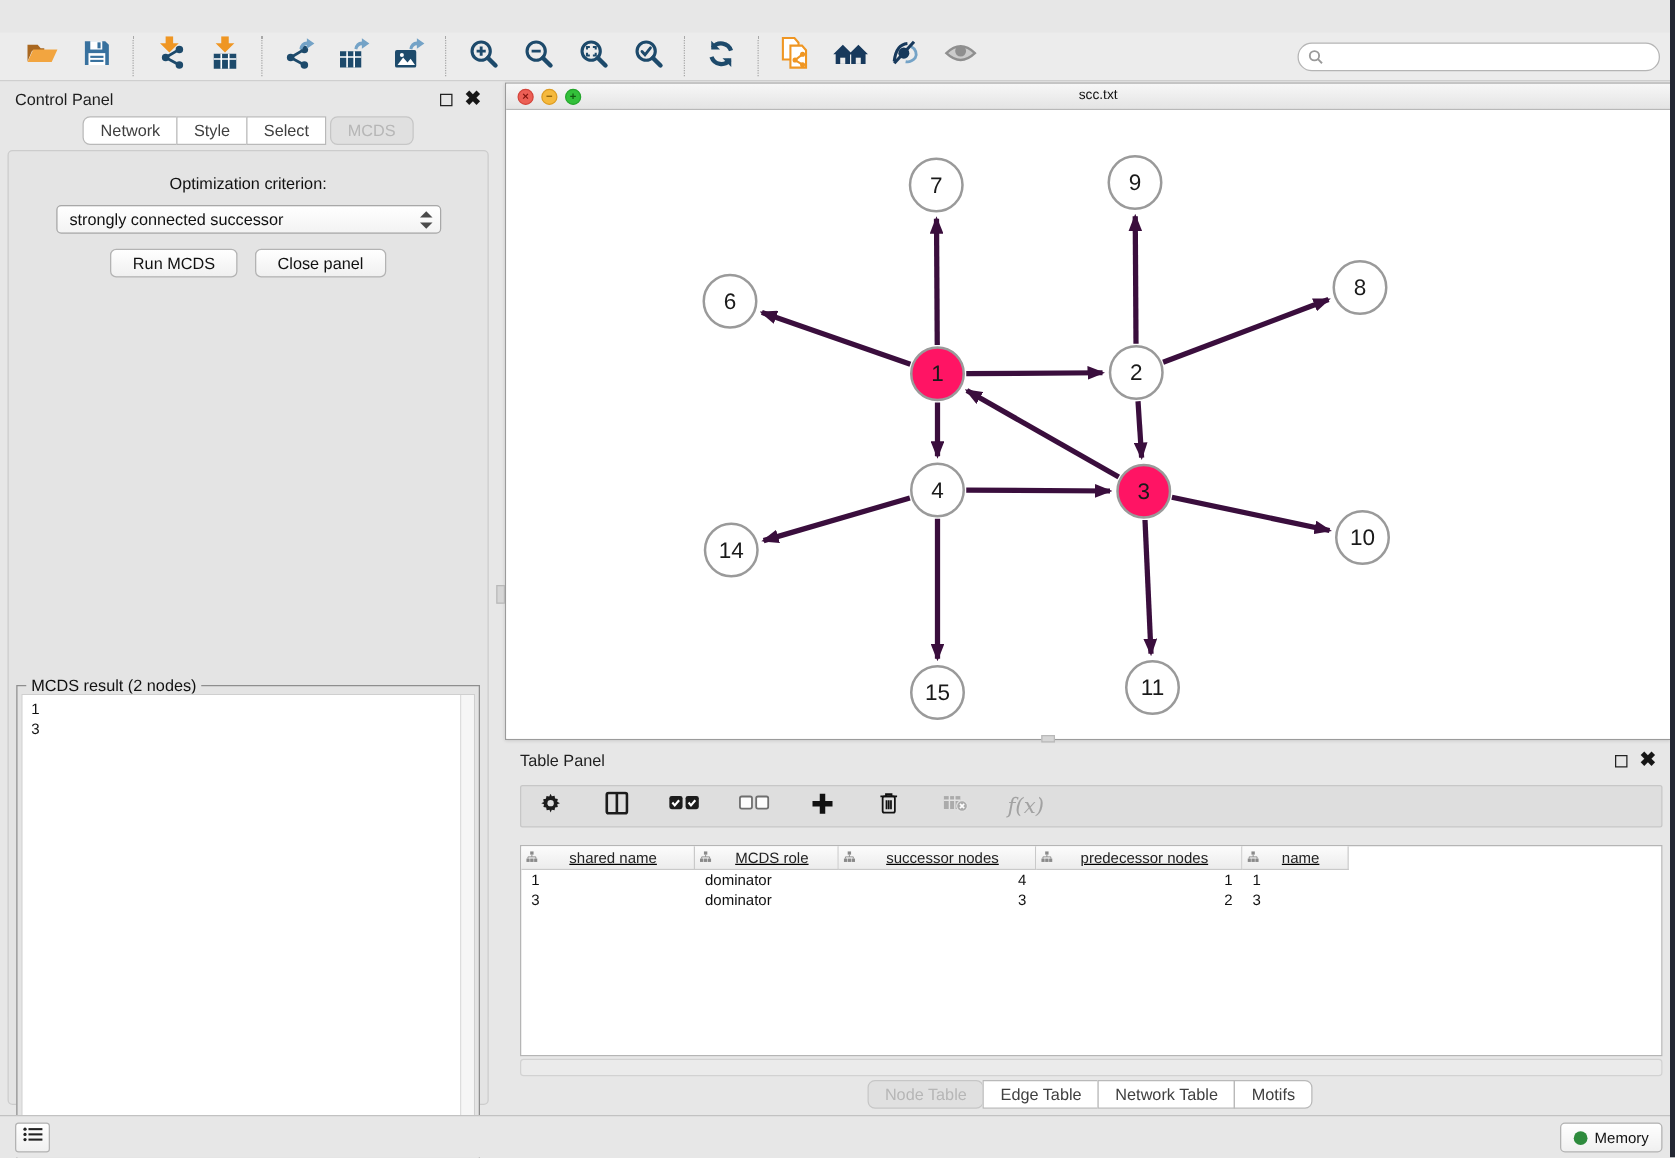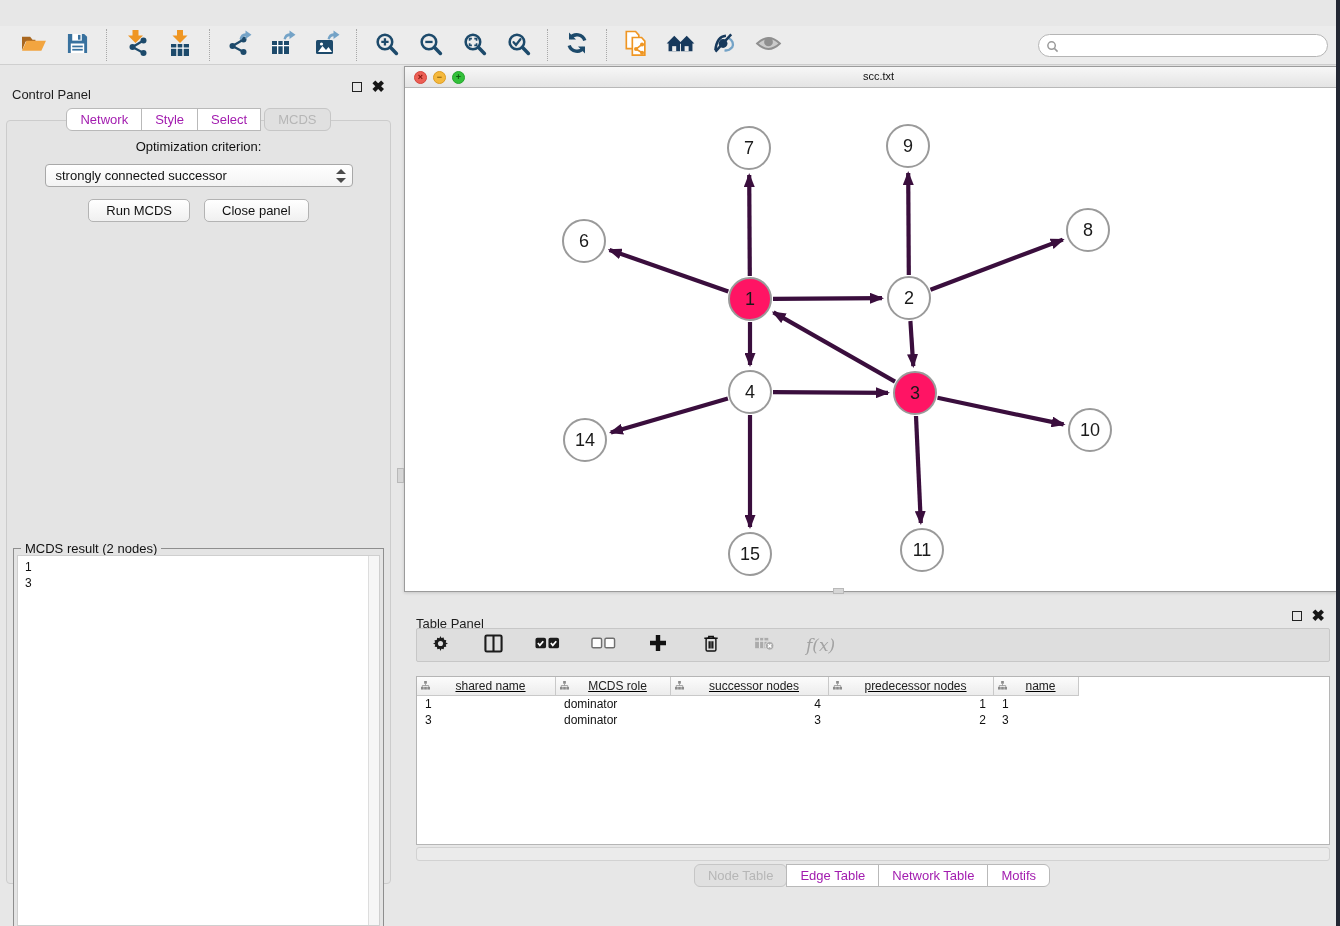--- a/index.html
+++ b/index.html
@@ -22,26 +22,26 @@
   .tb-sep { width:1px; height:32px; border-left:1px dotted #a8a8a8; }
   .tb-btn { width:40px; height:34px; display:flex; align-items:center; justify-content:center; border-radius:4px; }
   .search-wrap { margin-left:auto; margin-right:12px; position:relative; }
   .search-input { width:290px; height:23px; border:1px solid #b5b5b5; border-radius:12px; background:#fff;
     padding:0 8px 0 26px; font-size:12px; outline:none; }
   .search-glyph { position:absolute; left:8px; top:5px; }
 
   
   .control-panel { position:absolute; left:0; top:66px; width:397px; height:824px; }
   .panel-head { display:flex; align-items:center; padding:6px 12px 4px 12px; }
-  .panel-title { font-size:13px; color:#1e1e1e;margin-top:15px; }
+  .panel-title { font-size:13px; color:#1e1e1e; }
   .panel-btns { margin-left:auto; display:flex; align-items:center; gap:10px; }
   .float-btn { width:10px; height:10px; border:1.6px solid #222; background:transparent; display:inline-block; }
   .close-btn { font-size:16px; font-weight:bold; color:#161616; line-height:10px; }
   .tabs-row { display:flex; justify-content:center; margin-top:2px; position:relative; z-index:2; }
-  .tab { font-size:13px; color:#a21caf; background:#fff; border:1px solid #b9b9b9; padding:3px 13px; margin-left:-1px; }
+  .tab { font-size:13px; color:#404040; background:#fff; border:1px solid #b9b9b9; padding:3px 13px; margin-left:-1px; }
   .tab:first-child { border-top-left-radius:6px; border-bottom-left-radius:6px; margin-left:0; }
   .tab:last-child { border-top-right-radius:6px; border-bottom-right-radius:6px; }
   .tab.selected { background:#e0e0e0; color:#b6b6b6; border-color:#c6c6c6; border-radius:6px; margin-left:3px; }
   .cp-content { position:absolute; left:6px; top:54px; width:385px; height:764px;
     background:#e4e4e4; border:1px solid #cccccc; border-radius:4px; }
   .opt-label { text-align:center; margin-top:18px; font-size:13px; color:#111; }
   .select-box { position:relative; margin:10px auto 0 auto; width:308px; height:23px; background:linear-gradient(#ffffff,#f3f3f3);
     border:1px solid #a8a8a8; border-radius:4px; font-size:13px; color:#111; line-height:21px; padding-left:10px; }
   .select-stepper { position:absolute; right:6px; top:3px; width:10px; height:16px; }
   .select-stepper .up { position:absolute; top:1px; left:0; width:0; height:0; border-left:5px solid transparent; border-right:5px solid transparent; border-bottom:5px solid #4a4a4a; }
@@ -521,14 +521,32 @@
     </div>
     <div class="tp-hscroll"></div>
     <div class="tp-tabs" id="tp-tabs">
         <div class="tab selected">Node Table</div>
         <div class="tab">Edge Table</div>
         <div class="tab">Network Table</div>
         <div class="tab">Motifs</div>
       </div>
   </div>
 
+  <div class="statusbar">
+    <div class="list-btn">
+      <span><svg viewBox="0 0 18 14" width="17" height="13">
+            <g fill="#222">
+              <circle cx="2" cy="2.5" r="1.4"></circle>
+              <circle cx="2" cy="7" r="1.4"></circle>
+              <circle cx="2" cy="11.5" r="1.4"></circle>
+              <rect x="5" y="1.6" width="12" height="1.8"></rect>
+              <rect x="5" y="6.1" width="12" height="1.8"></rect>
+              <rect x="5" y="10.6" width="12" height="1.8"></rect>
+            </g>
+          </svg></span>
+    </div>
+    <div class="memory-btn">
+      <span class="mem-dot"></span>
+      <span>Memory</span>
+    </div>
+  </div>
 
 </div>
 
 </body></html>

